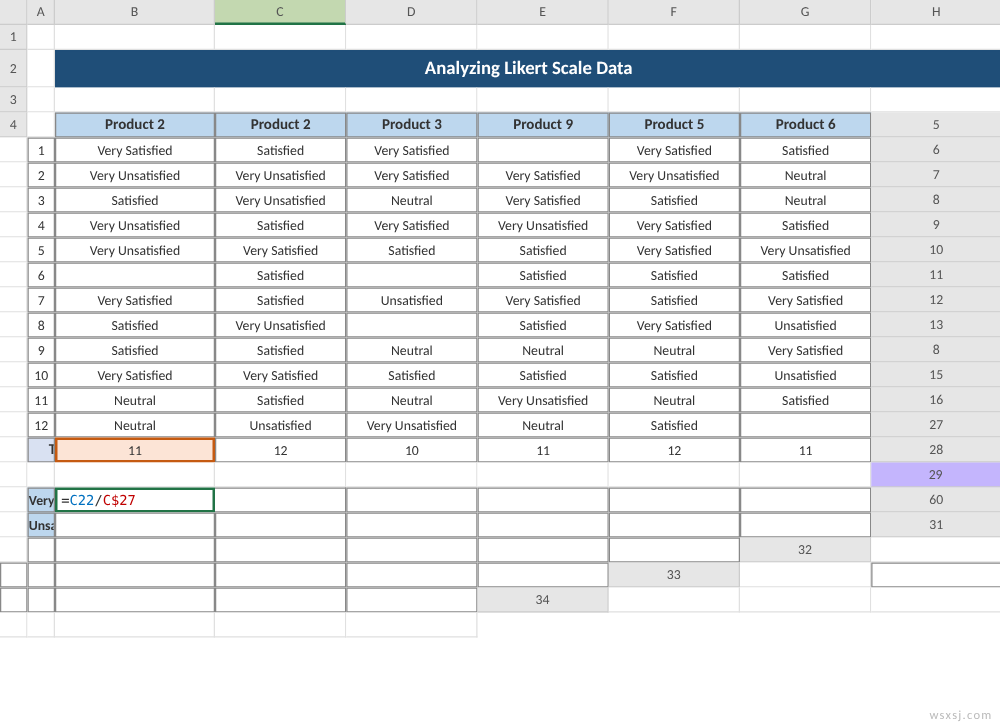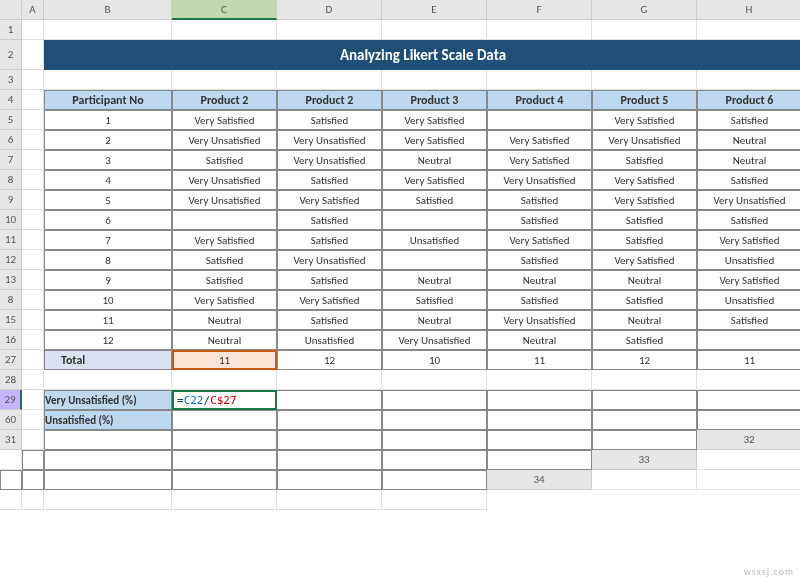--- a/index.html
+++ b/index.html
@@ -133,25 +133,24 @@
     <div class="cell"></div>
     <div class="cell"></div>
     <div class="cell"></div>
     <div class="cell"></div>
     <div class="cell"></div>
     <div class="cell"></div>
     <div class="cell"></div>
     <div class="cell"></div>
     <div class="rowhdr">4</div>
     <div class="cell"></div>
-    <div class="cell tablehdr">Participant No</div>
     <div class="cell tablehdr">Product 2</div>
     <div class="cell tablehdr">Product 2</div>
     <div class="cell tablehdr">Product 3</div>
-    <div class="cell tablehdr">Product 4</div>
+    <div class="cell tablehdr">Product 9</div>
     <div class="cell tablehdr">Product 5</div>
     <div class="cell tablehdr">Product 6</div>
     <div class="rowhdr">5</div>
     <div class="cell"></div>
     <div class="cell tcell">1</div>
     <div class="cell tcell">Very Satisfied</div>
     <div class="cell tcell">Satisfied</div>
     <div class="cell tcell">Very Satisfied</div>
     <div class="cell tcell"></div>
     <div class="cell tcell">Very Satisfied</div>

